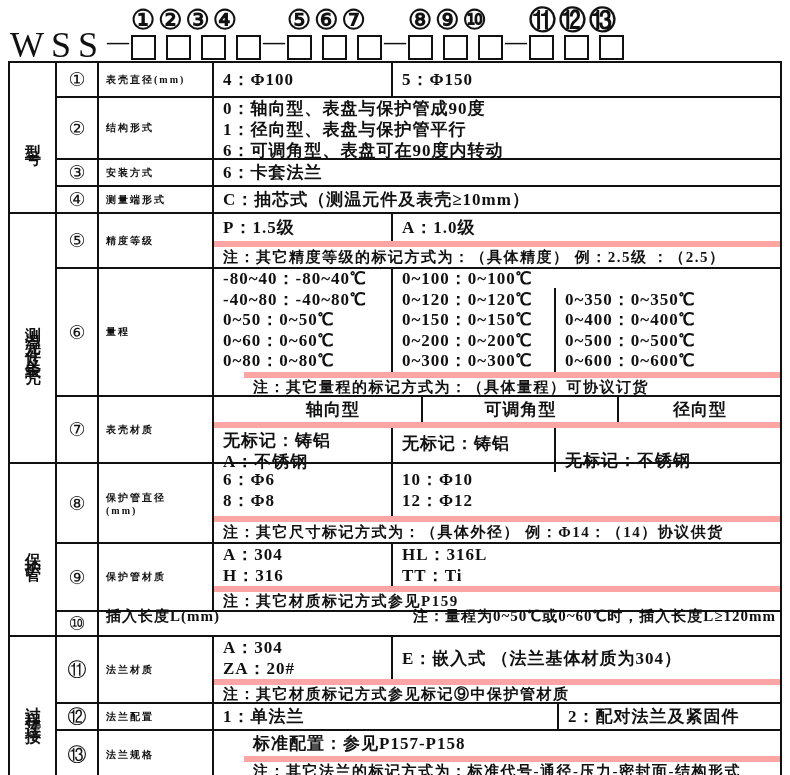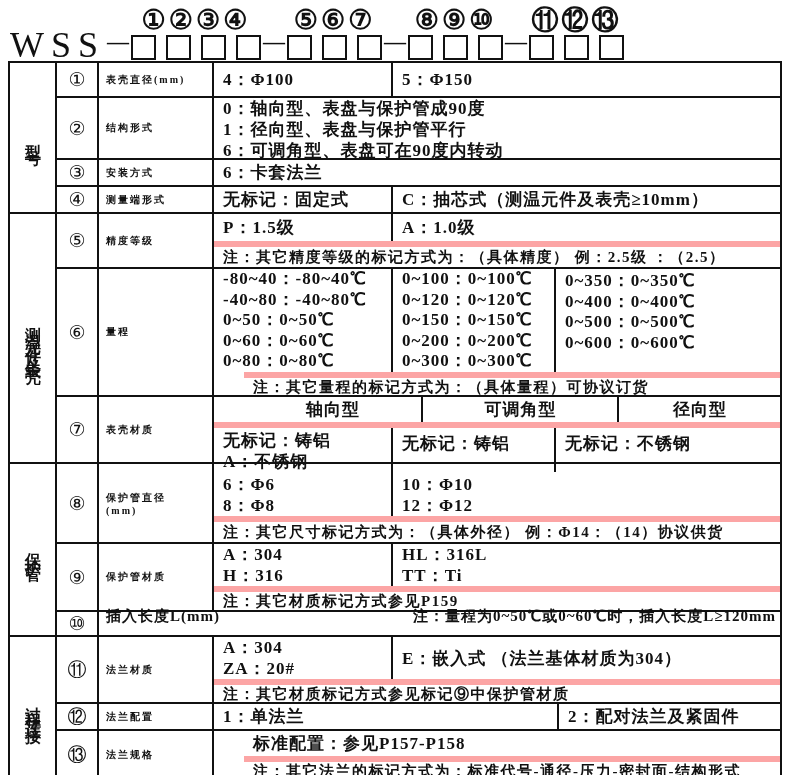--- a/index.html
+++ b/index.html
@@ -8,21 +8,21 @@
     width: 790px; height: 775px;
     font-family: "Liberation Serif", serif;
     color: #111; overflow: hidden;
   }
   .page { width: 790px; height: 775px; padding: 4px 8px 0 8px; }
 
   
   .code-header { display: flex; align-items: flex-end; height: 56px; padding-left: 2px; }
   .wss { font-size: 36px; font-weight: normal; letter-spacing: 7px; line-height: 30px; padding-bottom: 0px; }
   .dash { font-size: 22px; font-weight: bold; padding-bottom: 5px; margin: 0 2px; }
-  .code-group { display: flex; flex-direction: column; align-items: center; }
+  .code-group { display: flex; flex-direction: column; }
   .circles { font-size: 27px; font-weight: bold; letter-spacing: 3px; line-height: 28px; white-space: nowrap; }
   .boxes { display: flex; gap: 10px; margin-top: 1px; }
   .box { width: 25px; height: 25px; border: 2.4px solid #111; background: #fff; }
 
   
   .tbl { border: 2.4px solid #111; margin-top: 1px; }
   .grp { display: flex; }
   .grp + .grp { border-top: 2px solid #111; }
   .grp-label {
     width: 47px; flex: 0 0 47px; border-right: 2px solid #111;
@@ -55,32 +55,32 @@
   .w177 { flex: 0 0 177px; }
   .w163 { flex: 0 0 163px; }
   .w343 { flex: 0 0 343px; }
   .grow { flex: 1; }
   .note {
     display: flex; align-items: center; font-size: 15px; font-weight: bold;
     padding-left: 9px; letter-spacing: 1.5px; white-space: nowrap;
   }
   .range-line { line-height: 20.5px; }
   .hdr-cell { align-items: center; padding-left: 1px; justify-content: center; flex-direction: row; }
-  .two-line { line-height: 21px; justify-content: flex-end; }
+  .two-line { line-height: 21px; }
   .r10-cell { flex: 1; display: flex; align-items: center; justify-content: space-between; padding: 0 4px 14px 7px; }
   .r10-name { font-size: 15px; font-weight: bold; letter-spacing: 1px; }
   .r10-note { font-size: 15px; font-weight: bold; letter-spacing: 1px; white-space: nowrap; }
 
   
   .h33 { height: 33px; } .h62 { height: 62px; } .h27 { height: 27px; }
   .h53 { height: 53px; } .h128 { height: 128px; } .h67 { height: 67px; }
   .h78 { height: 78px; } .h68 { height: 68px; } .h25 { height: 25px; }
   .h65 { height: 65px; } .h50 { height: 50px; }
   .sh27 { flex: 0 0 27px; } .sh26 { flex: 0 0 26px; } .sh25 { flex: 0 0 25px; margin-left: 30px; }
-  .sh24 { flex: 0 0 24px; } .sh22 { flex: 0 0 22px; } .sh103 { flex: 0 0 101px; }
+  .sh24 { flex: 0 0 24px; } .sh22 { flex: 0 0 22px; } .sh103 { flex: 0 0 101px; align-items: flex-end; }
 </style>
 </head>
 <body>
 
 <div class="page">
 
   <div class="code-header">
     <div class="wss">WSS</div>
     <div class="dash">—</div>
 
@@ -160,21 +160,20 @@
               <div class="vrow">
             <div class="cell grow">6：卡套法兰</div>
           </div>
             </div>
         </div>
         <div class="row h27">
           <div class="c-num">④</div>
           <div class="c-name">测量端形式</div>
           <div class="c-val">
               <div class="vrow">
-            <div class="cell w177">无标记：固定式</div>
             <div class="cell grow">C：抽芯式（测温元件及表壳≥10mm）</div>
           </div>
             </div>
         </div>
       </div>
     </div>
 
     <div class="grp">
       <div class="grp-label">测温元件及表壳</div>
       <div class="grp-rows">
@@ -232,21 +231,21 @@
               <div class="cell w163 hdr-cell">径向型</div>
             </div>
             <div class="vrow">
               <div class="cell w177 two-line" style="justify-content:flex-start; padding-top:2px;">
                 <span>无标记：铸铝</span>
                 <span>A：不锈钢</span>
               </div>
               <div class="cell w163" style="justify-content:flex-start; padding-top:4px;">
                 <span>无标记：铸铝</span>
               </div>
-              <div class="cell grow" style="justify-content:flex-start; padding-top:4px;">
+              <div class="cell grow" style="justify-content:flex-end; padding-top:4px;">
                 <span>无标记：不锈钢</span>
               </div>
             </div>
           </div>
         </div>
       </div>
     </div>
 
     <div class="grp">
       <div class="grp-label">保护管</div>

